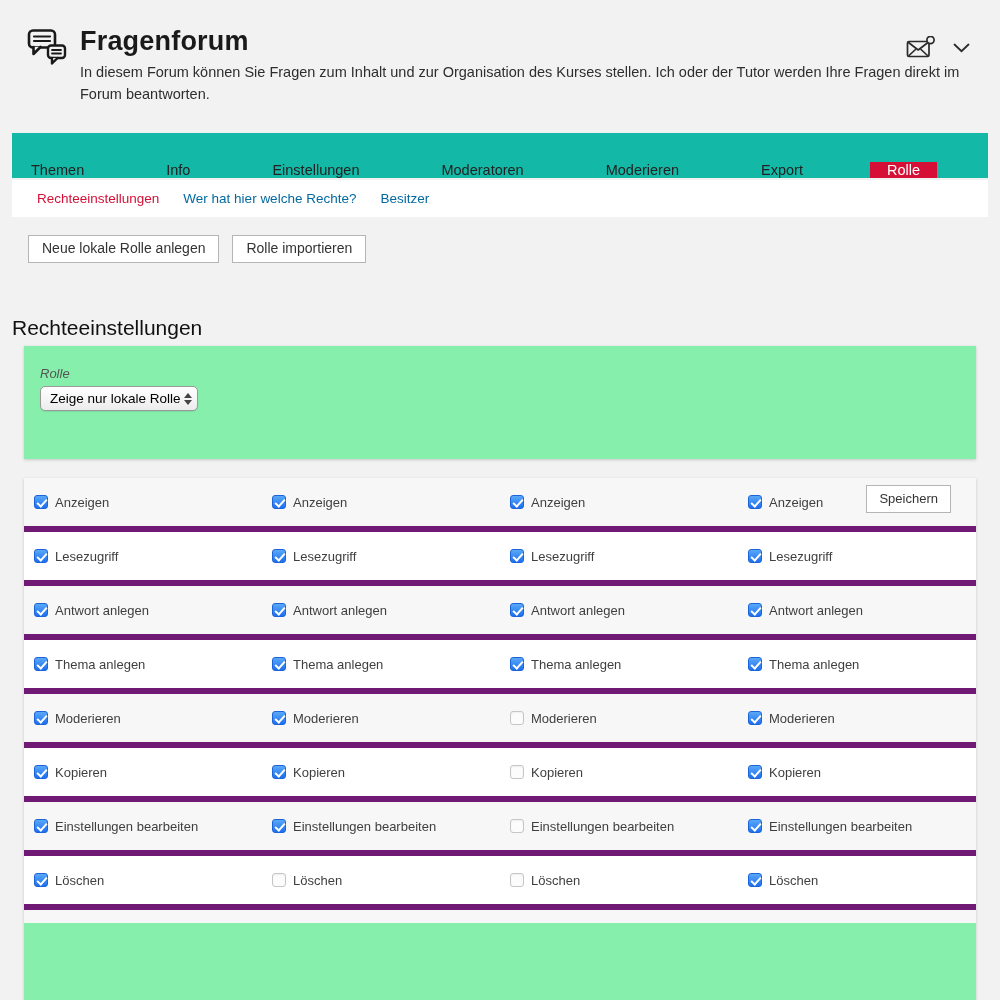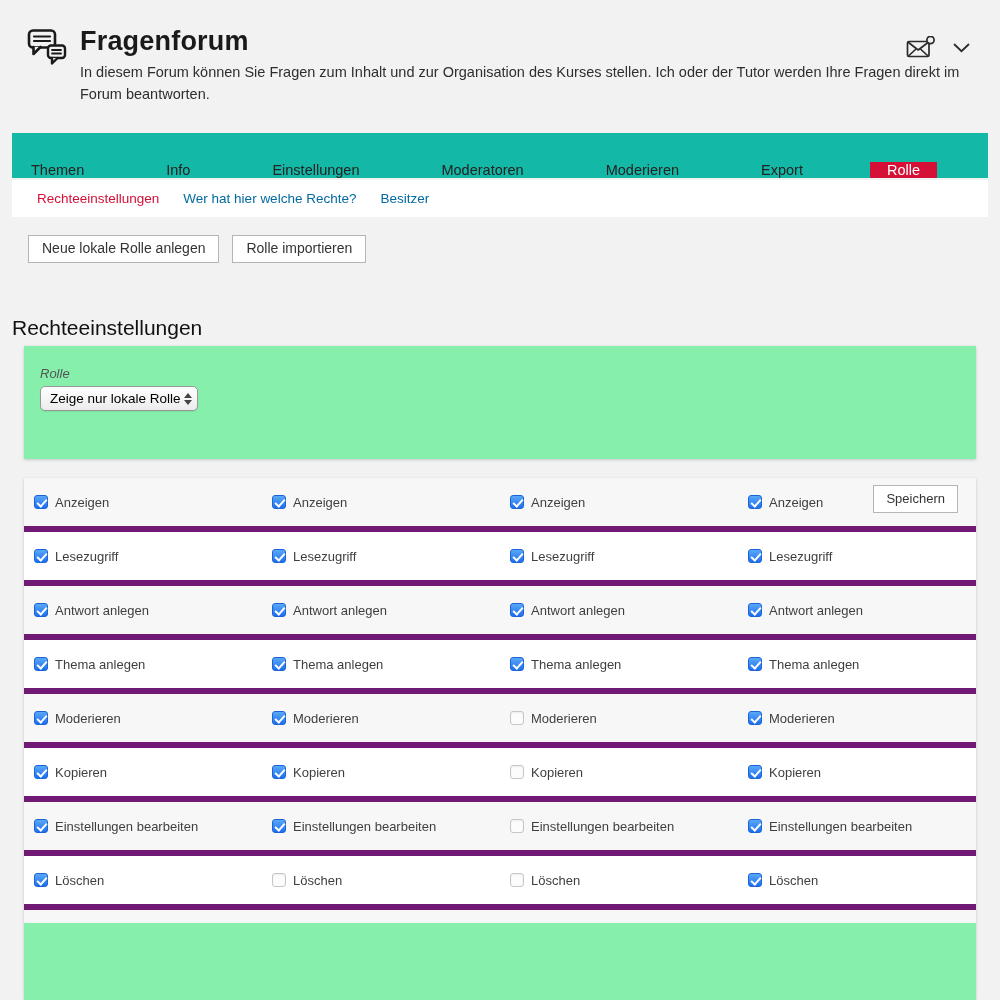--- a/index.html
+++ b/index.html
@@ -43,21 +43,21 @@
     padding:0 5px 0 9px; cursor:pointer; box-shadow:0 1px 1px rgba(0,0,0,.08);
   }
   .select-text { flex:1; font-size:13.5px; color:#000; white-space:nowrap; overflow:hidden; }
   .stepper { display:flex; flex-direction:column; gap:2px; margin-left:3px; }
   .stepper i { display:block; width:0; height:0; border:4px solid transparent; }
   .stepper .up { border-bottom:5px solid #444; border-top:none; }
   .stepper .down { border-top:5px solid #444; border-bottom:none; }
   .filter-buttons { margin-top:17px; }
   
   .table-panel { position:relative; height:522px; margin-top:19px; overflow:hidden; }
-  .save-btn { position:absolute; top:7px; right:18px; margin:0; font-size:13px; padding:5px 12px; }
+  .save-btn { position:absolute; top:7px; right:25px; margin:0; font-size:13px; padding:5px 12px; }
   .cols { display:flex; padding:47px 0 11px; border-bottom:1px solid #d9d9d9; }
   .col { width:25%; padding-left:10px; font-size:15.5px; color:#7a7a7a; }
   .col.emph { color:#151515; font-weight:600; }
   .row { display:flex; align-items:center; height:54px; border-bottom:6px solid #701a75; background:#fff; }
   .row.odd { background:#f7f7f7; }
   .cell { width:25%; padding-left:10px; display:flex; align-items:center; cursor:pointer; }
   .cb { width:14px; height:14px; border-radius:3px; flex:0 0 auto; position:relative; }
   .cb.on { background:linear-gradient(#5aa8f7,#1d6ff0); border:1px solid #1a64d8; }
   .cb.on::after {
     content:""; position:absolute; left:4px; top:1px; width:4px; height:8px;

